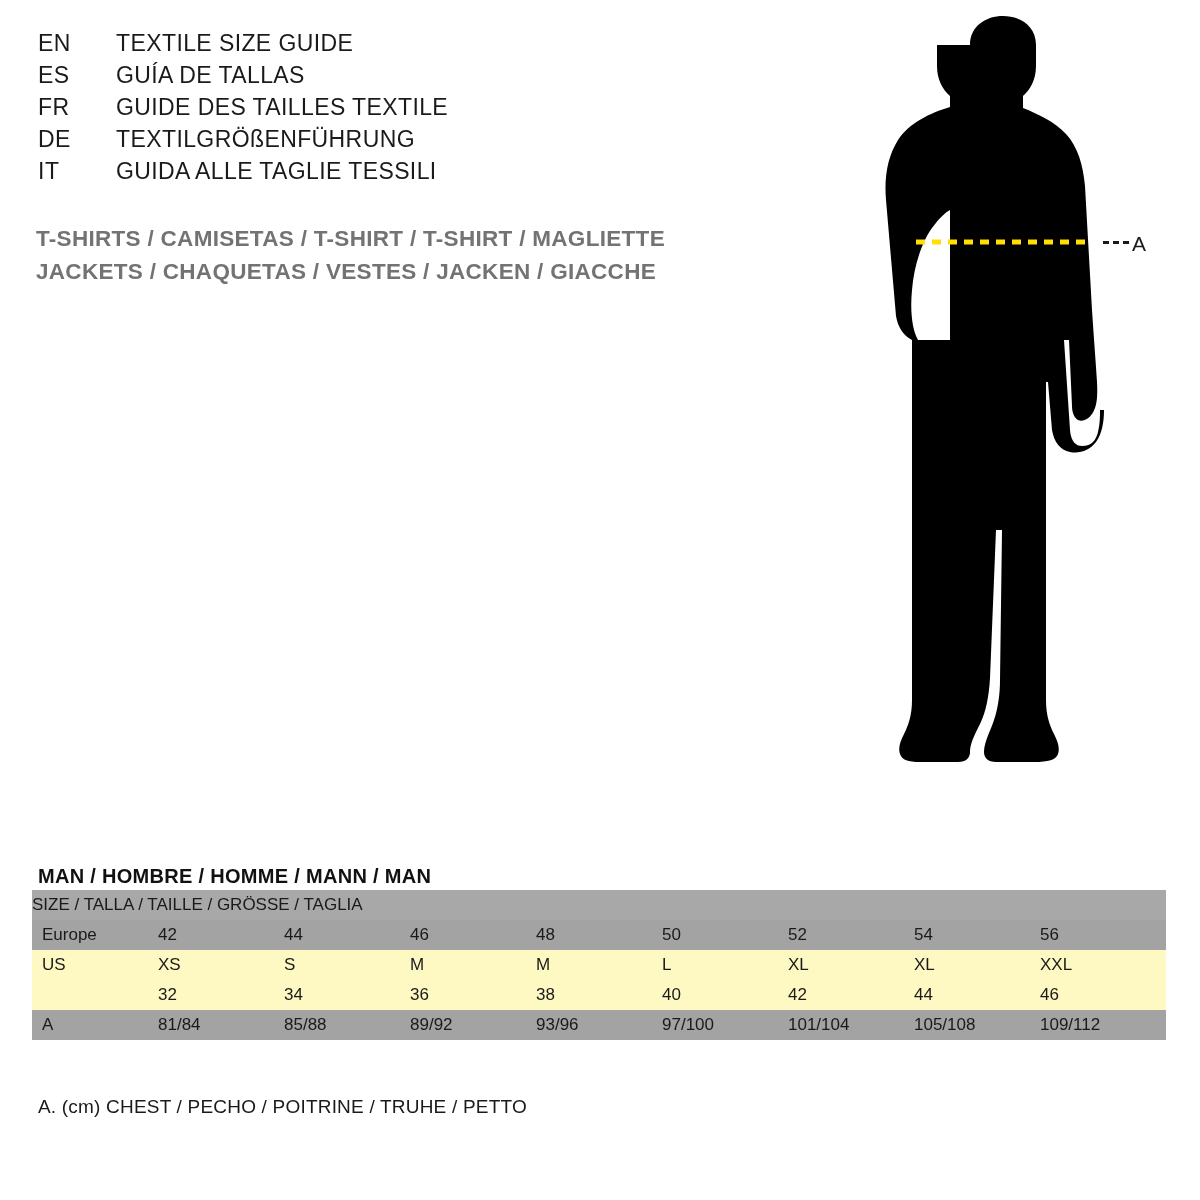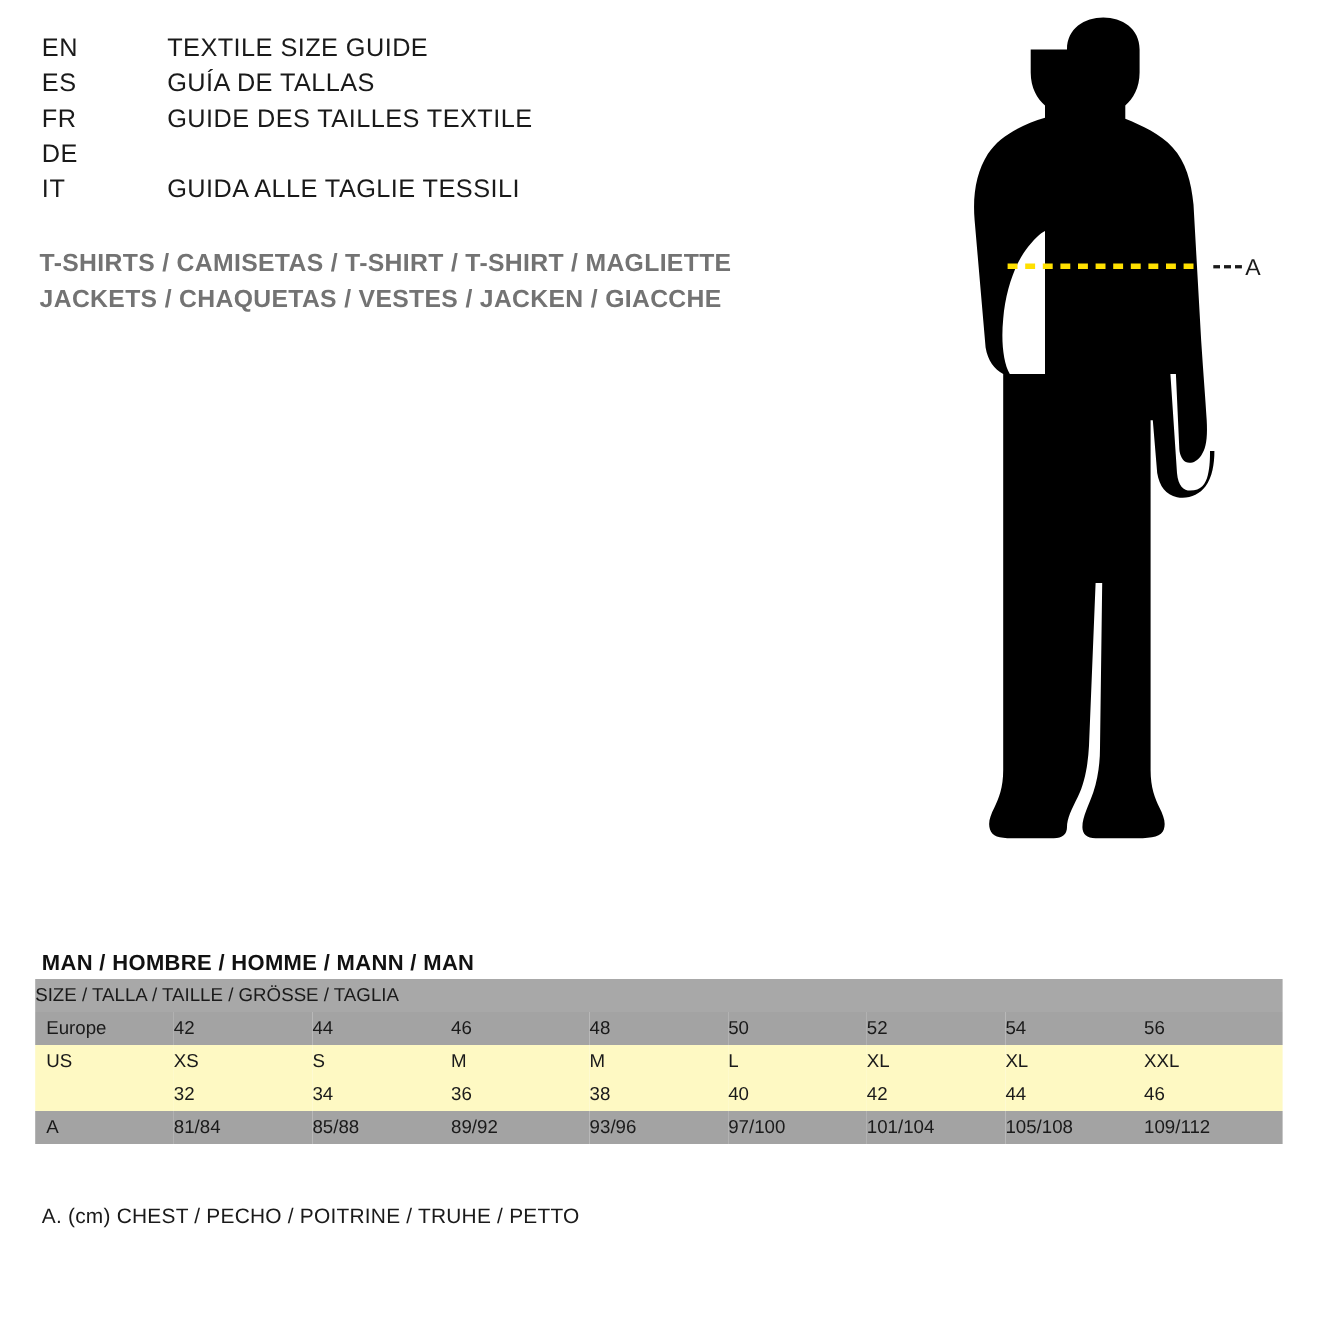--- a/index.html
+++ b/index.html
@@ -20,21 +20,20 @@
   .lang-block {
     position: absolute;
     left: 38px;
     top: 30px;
     width: 700px;
   }
   .lang-row {
     display: flex;
     align-items: baseline;
     height: 32px;
-    gap: 36px;
   }
   .lang-code {
     width: 78px;
     font-size: 23px;
     letter-spacing: 0.5px;
     color: #1a1a1a;
   }
   .lang-text {
     font-size: 23px;
     letter-spacing: 0.4px;
@@ -158,20 +157,21 @@
   <div class="lang-row">
     <div class="lang-code">ES</div>
     <div class="lang-text">GUÍA DE TALLAS</div>
   </div>
   <div class="lang-row">
     <div class="lang-code">FR</div>
     <div class="lang-text">GUIDE DES TAILLES TEXTILE</div>
   </div>
   <div class="lang-row">
     <div class="lang-code">DE</div>
+    <div class="lang-text">TEXTILGRÖßENFÜHRUNG</div>
   </div>
   <div class="lang-row">
     <div class="lang-code">IT</div>
     <div class="lang-text">GUIDA ALLE TAGLIE TESSILI</div>
   </div>
 </div>
 
 <div class="category-block">
   <div class="category-line">T-SHIRTS / CAMISETAS / T-SHIRT / T-SHIRT / MAGLIETTE</div>
   <div class="category-line">JACKETS / CHAQUETAS / VESTES / JACKEN / GIACCHE</div>

